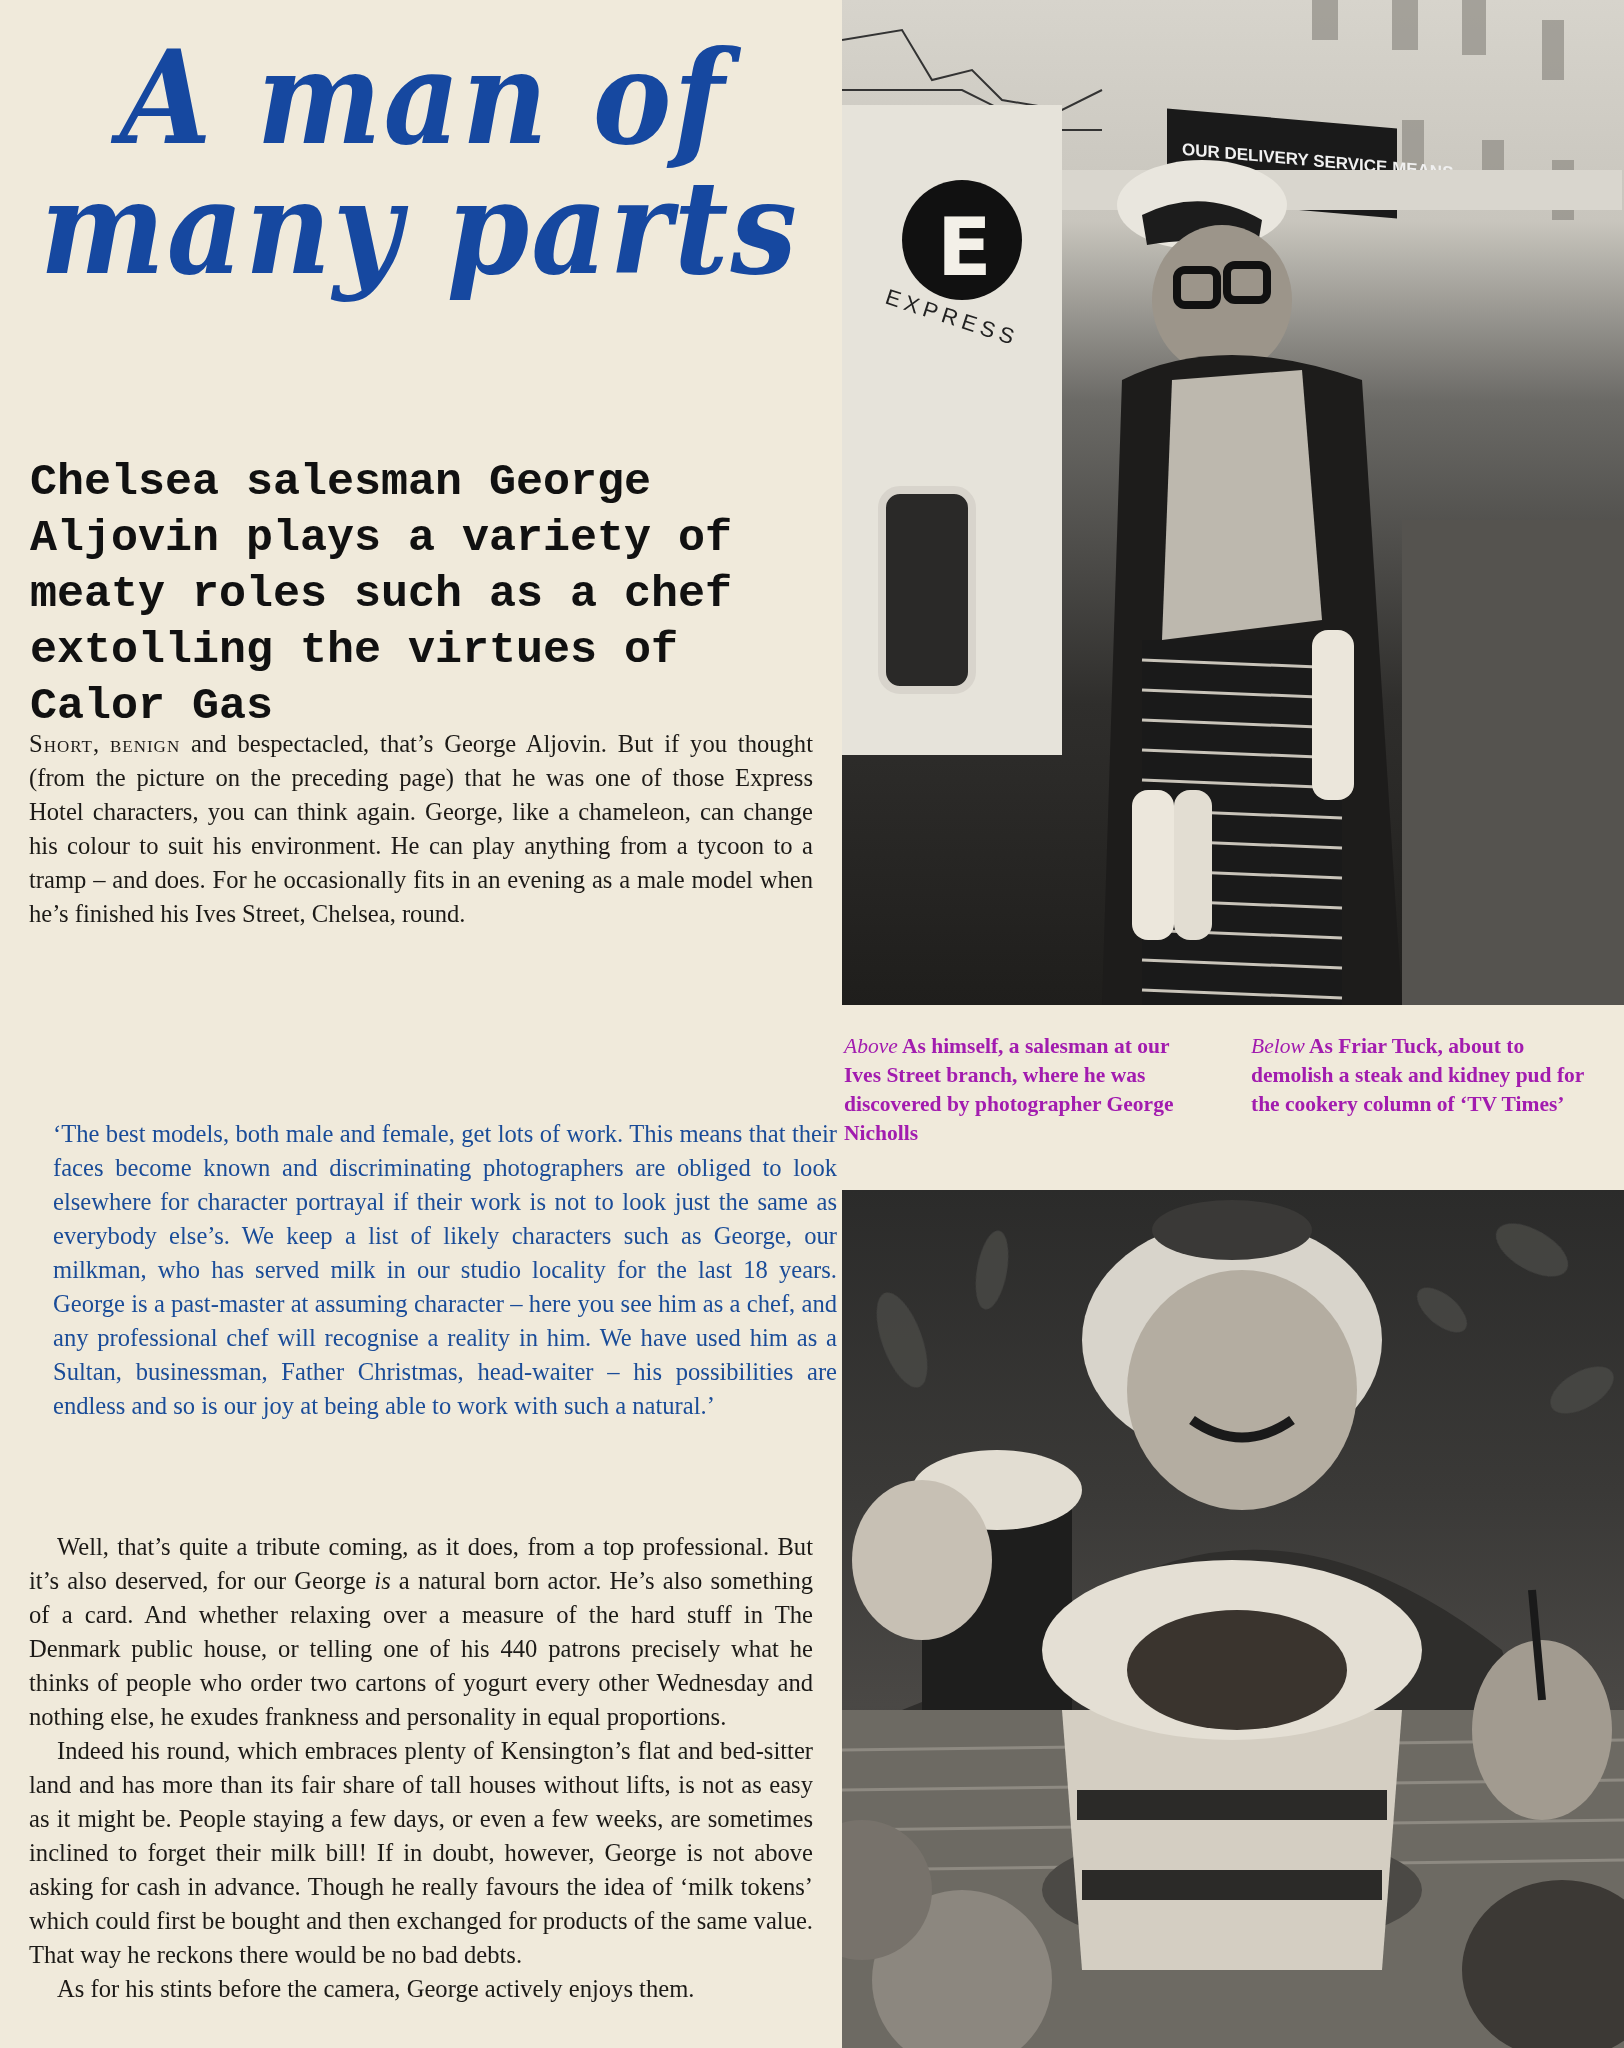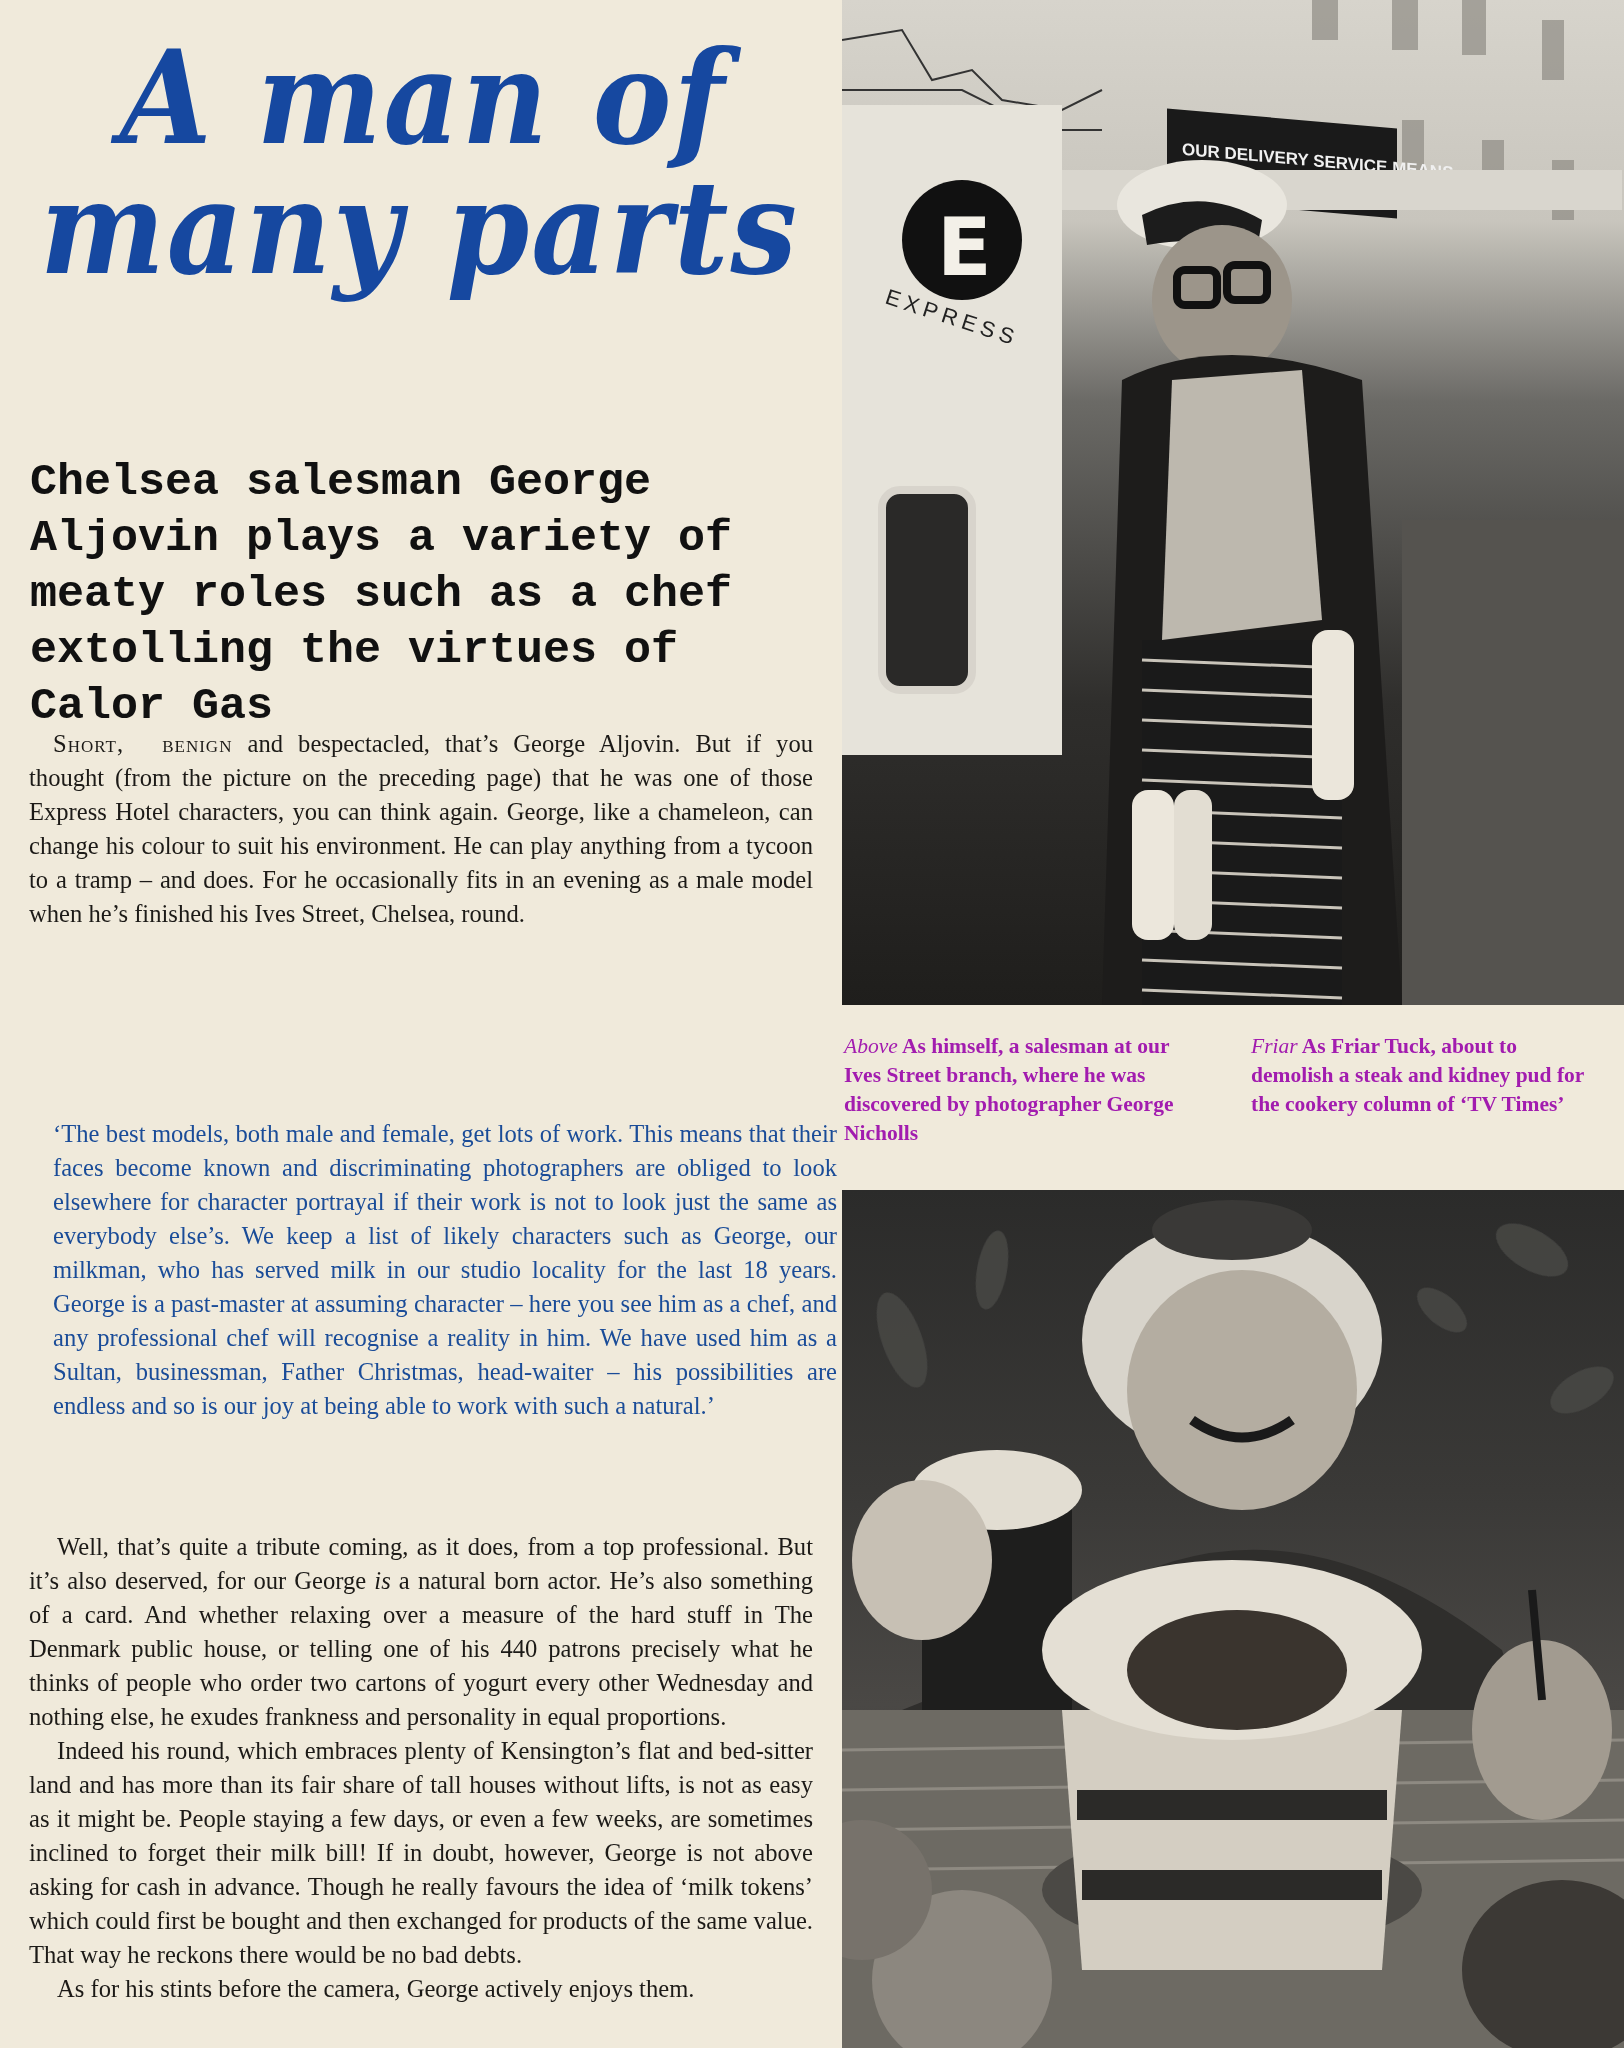--- a/index.html
+++ b/index.html
@@ -28,21 +28,21 @@
     font-family:Liberation Mono, monospace;
   }
 
   .col {
     position:absolute; left:29px; width:784px;
     font-size:24.6px; line-height:34px; text-align:justify;
     font-family:"Liberation Serif",serif;
   }
   .col p { margin:0; }
   .col p.indent { text-indent:28px; }
-  .sc { font-variant:small-caps; letter-spacing:1px;margin-left:24px; }
+  .sc { font-variant:small-caps; letter-spacing:1px; }
   .quote { color:#1a4c98; }
 
   .body1 { top:727px; }
   .quote-block { top:1117px;margin-left:24px; }
   .body2 { top:1490px;margin-top:40px; }
 
   
   .photo {
     position:absolute; overflow:hidden; background:#3a3a3a;
   }
@@ -149,21 +149,21 @@
       <rect x="470" y="630" width="42" height="170" rx="16" fill="#ebe6db"></rect>
 
       <rect x="560" y="520" width="222" height="485" fill="#55534f"></rect>
     </svg>
   </div>
 
   <div class="caption cap-above">
     <span class="lead">Above</span><span> As himself, a salesman at our Ives Street branch, where he was discovered by photographer George Nicholls</span>
   </div>
   <div class="caption cap-below">
-    <span class="lead">Friar</span><span> As Friar Tuck, about to demolish a steak and kidney pud for the cookery column of ‘TV Times’</span>
+    <span class="lead">Below</span><span> As Friar Tuck, about to demolish a steak and kidney pud for the cookery column of ‘TV Times’</span>
   </div>
 
   <div class="photo photo-bottom">
     <svg width="782" height="858" viewBox="0 0 782 858">
 
       <g fill="#4a4a47" opacity="0.8">
         <ellipse cx="60" cy="150" rx="20" ry="50" transform="rotate(-20 60 150)"></ellipse>
         <ellipse cx="690" cy="60" rx="40" ry="20" transform="rotate(30 690 60)"></ellipse>
         <ellipse cx="740" cy="200" rx="35" ry="18" transform="rotate(-30 740 200)"></ellipse>
         <ellipse cx="600" cy="120" rx="30" ry="15" transform="rotate(40 600 120)"></ellipse>

